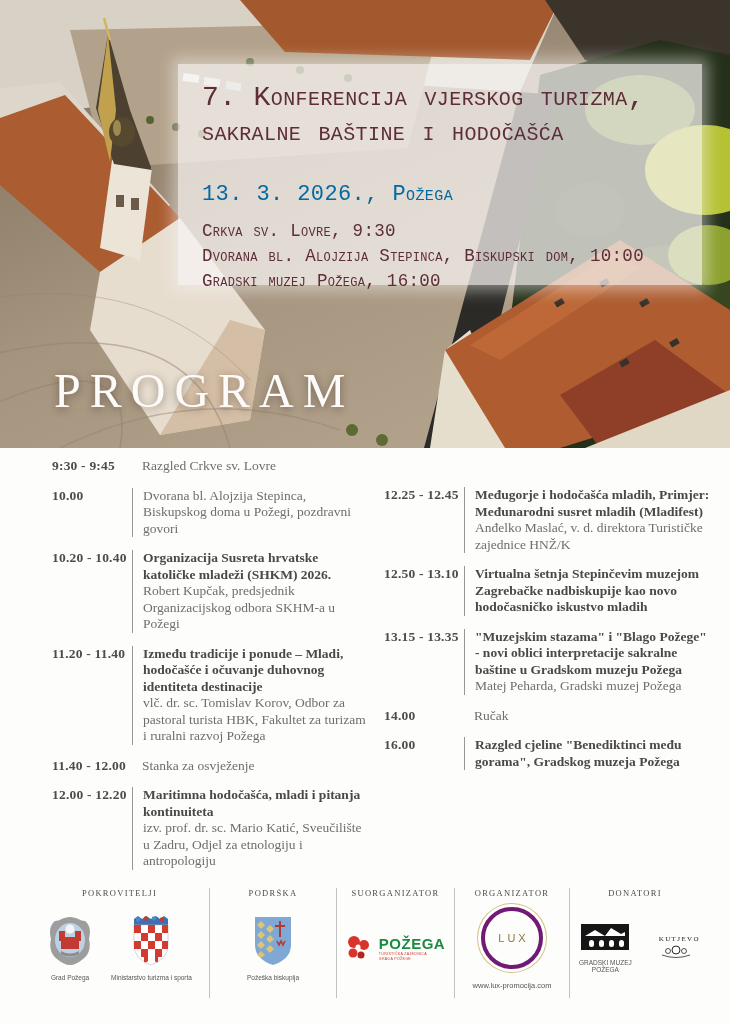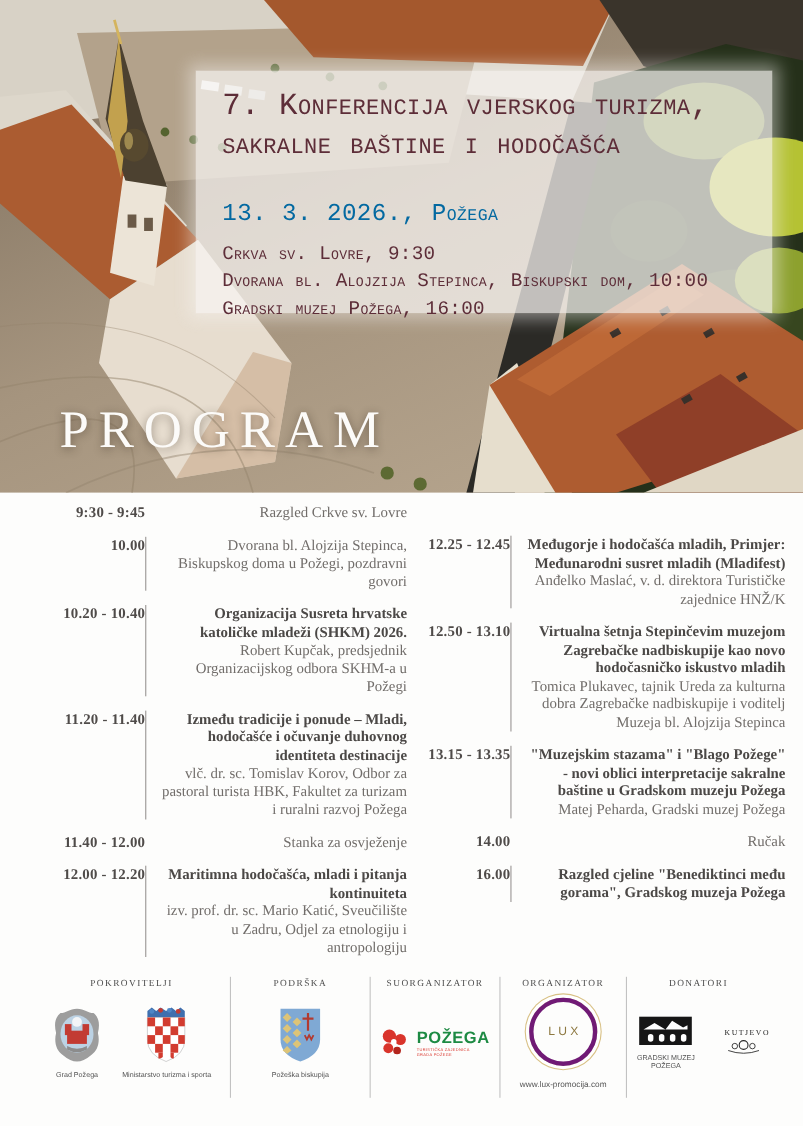--- a/index.html
+++ b/index.html
@@ -15,21 +15,21 @@
   .hero-date{font-variant:small-caps;font-size:22px;color:#0369a1;margin-top:32px;letter-spacing:0.4px;}
   .hero-venues{margin-top:12px;}
   .venue{font-variant:small-caps;font-size:17.5px;line-height:25px;color:#5d2d38;letter-spacing:0.3px;}
   .program-heading{position:absolute;left:54px;top:363px;font-size:48px;letter-spacing:9px;
                    color:#fcfbf9;text-shadow:0 2px 9px rgba(40,28,18,0.45);}
   
   .schedule{position:absolute;left:0;top:458px;width:730px;display:flex;padding-left:52px;box-sizing:border-box;}
   .col{display:flex;flex-direction:column;}
   .col-left{width:318px;}
   .col-right{width:330px;margin-left:14px;padding-top:29px;}
-  .row{display:flex;margin-bottom:13px;text-align:right;}
+  .row{display:flex;margin-bottom:13px;}
   .time{width:80px;flex:none;font-weight:bold;font-size:13.5px;color:#4f4b49;line-height:16.5px;letter-spacing:0.2px;}
   .desc{flex:1;padding-left:10px;font-size:13.5px;line-height:16.5px;}
   .desc.bar{border-left:1px solid #9a9693;}
   .t{font-weight:bold;color:#4b4846;}
   .p{color:#716d6a;}
   
   .footer{position:absolute;left:30px;top:888px;width:670px;height:110px;display:flex;}
   .fsection{display:flex;flex-direction:column;align-items:center;box-sizing:border-box;}
   .fsection.divider{border-right:1px solid #c2c2c2;}
   .s1{width:180px;} .s2{width:127px;} .s3{width:118px;} .s4{width:115px;} .s5{width:130px;}
@@ -198,21 +198,20 @@
         <div class="desc bar">
           <div class="t">Međugorje i hodočašća mladih, Primjer: Međunarodni susret mladih (Mladifest)</div>
           <div class="p">Anđelko Maslać, v. d. direktora Turističke zajednice HNŽ/K</div>
         </div>
       </div>
 
       <div class="row">
         <div class="time">12.50 - 13.10</div>
         <div class="desc bar">
           <div class="t">Virtualna šetnja Stepinčevim muzejom Zagrebačke nadbiskupije kao novo hodočasničko iskustvo mladih</div>
-          <div class="p">Tomica Plukavec, tajnik Ureda za kulturna dobra Zagrebačke nadbiskupije i voditelj Muzeja bl. Alojzija Stepinca</div>
         </div>
       </div>
 
       <div class="row">
         <div class="time">13.15 - 13.35</div>
         <div class="desc bar">
           <div class="t">"Muzejskim stazama" i "Blago Požege" - novi oblici interpretacije sakralne baštine u Gradskom muzeju Požega</div>
           <div class="p">Matej Peharda, Gradski muzej Požega</div>
         </div>
       </div>

